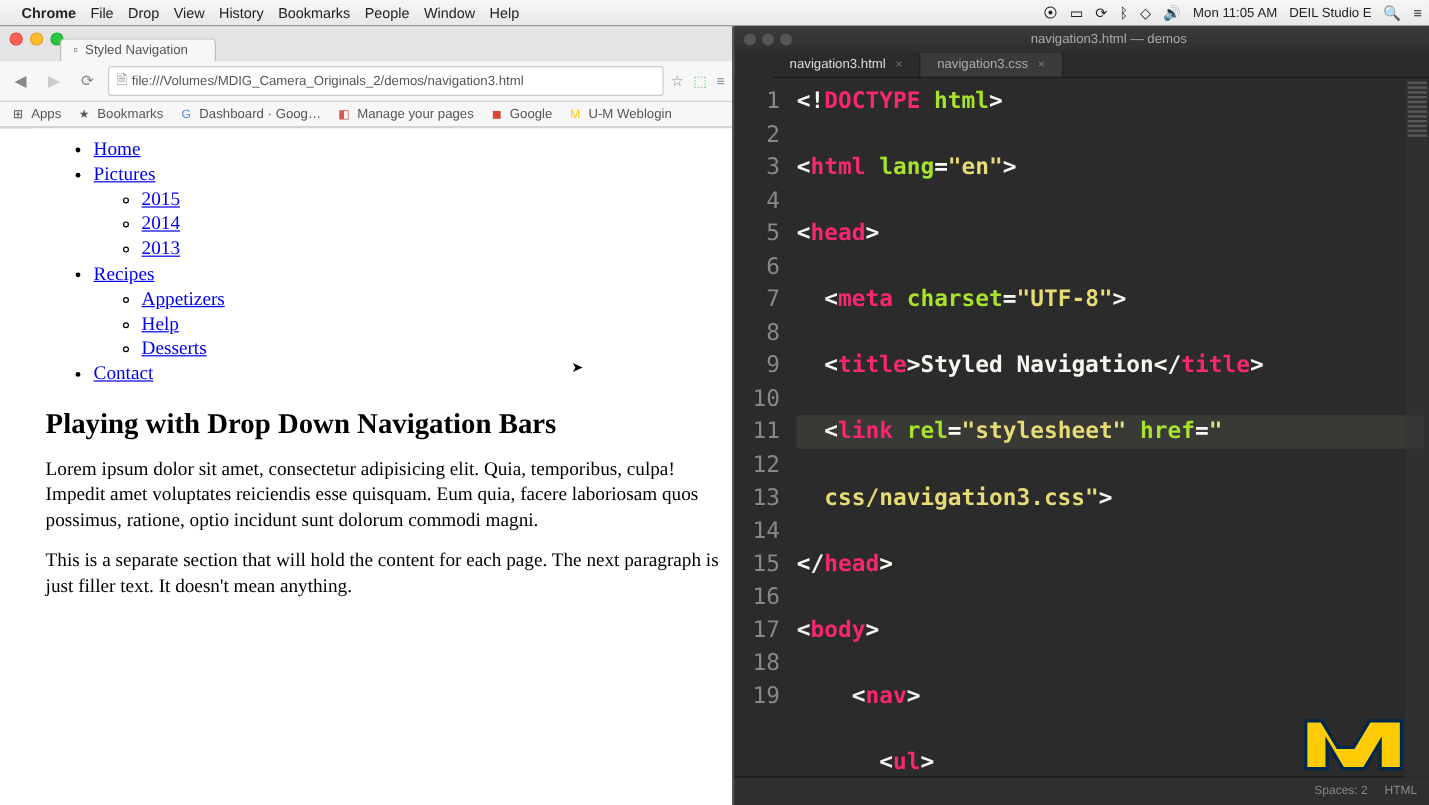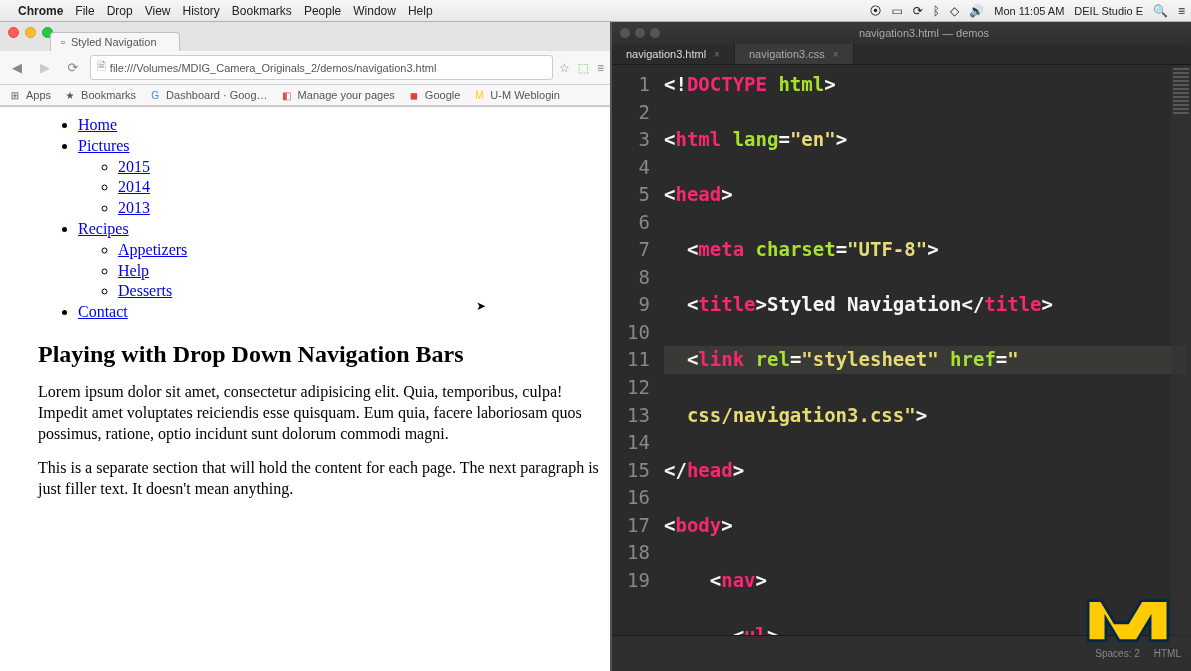--- a/index.html
+++ b/index.html
@@ -131,20 +131,21 @@
       font-size: 11px;
       color: #aaa;
     }
     .editor-titlebar .dots { display: flex; gap: 5px; }
     .editor-titlebar .dot2 { width: 10px; height: 10px; border-radius: 50%; background: #555; }
     .editor-titlebar .title { flex: 1; text-align: center; }
     .editor-tabs {
       display: flex;
       background: #2b2b2b;
       border-bottom: 1px solid #1a1a1a;
+      margin-left: 32px;
     }
     .editor-tab {
       padding: 4px 14px;
       font-size: 11px;
       color: #aaa;
       background: #3a3a3a;
       border-right: 1px solid #222;
       display: flex;
       align-items: center;
       gap: 8px;
@@ -186,21 +187,21 @@
     .text-node { color: #f8f8f2; }
     .minimap {
       position: absolute;
       right: 0; top: 44px; bottom: 22px;
       width: 20px;
       background: #343434;
       opacity: 0.6;
     }
     .minimap .blob { background: #777; margin: 2px 2px; height: 2px; }
     .editor-status {
-      height: 36px;
+      height: 24px;
       background: #2f2f2f;
       color: #888;
       font-size: 10px;
       display: flex;
       align-items: center;
       justify-content: flex-end;
       gap: 14px;
       padding: 0 10px;
       border-top: 1px solid #1a1a1a;
     }

